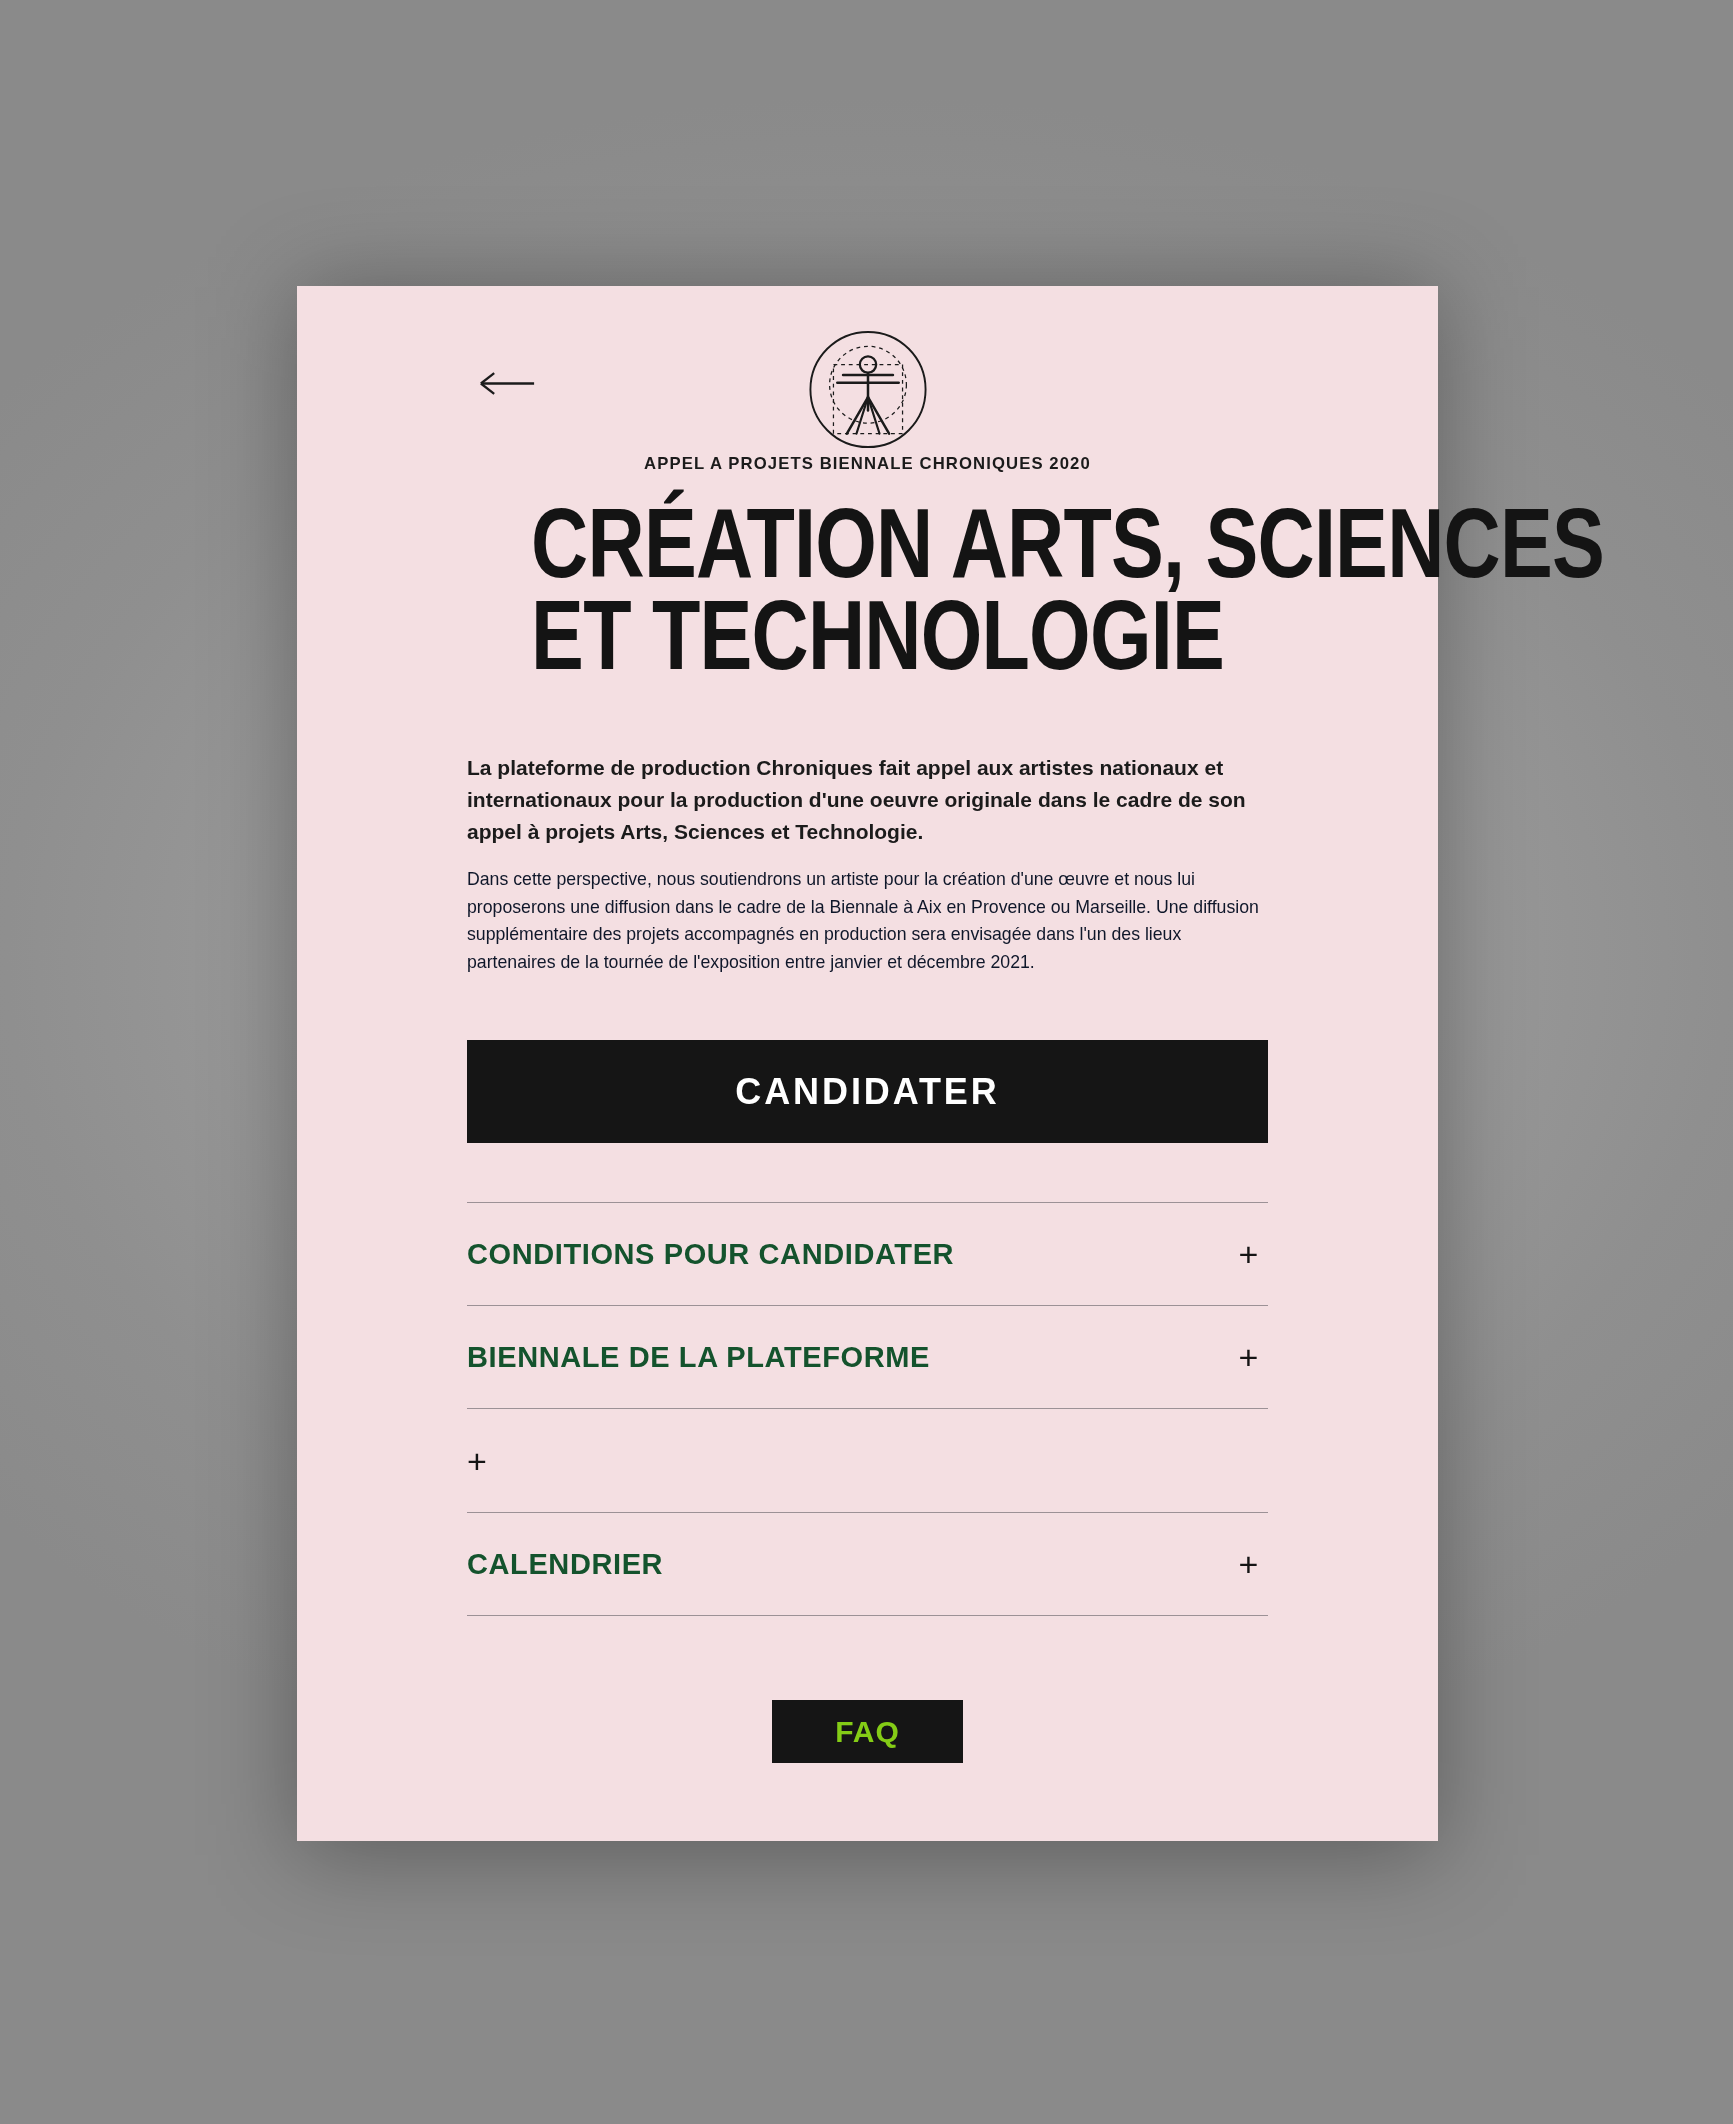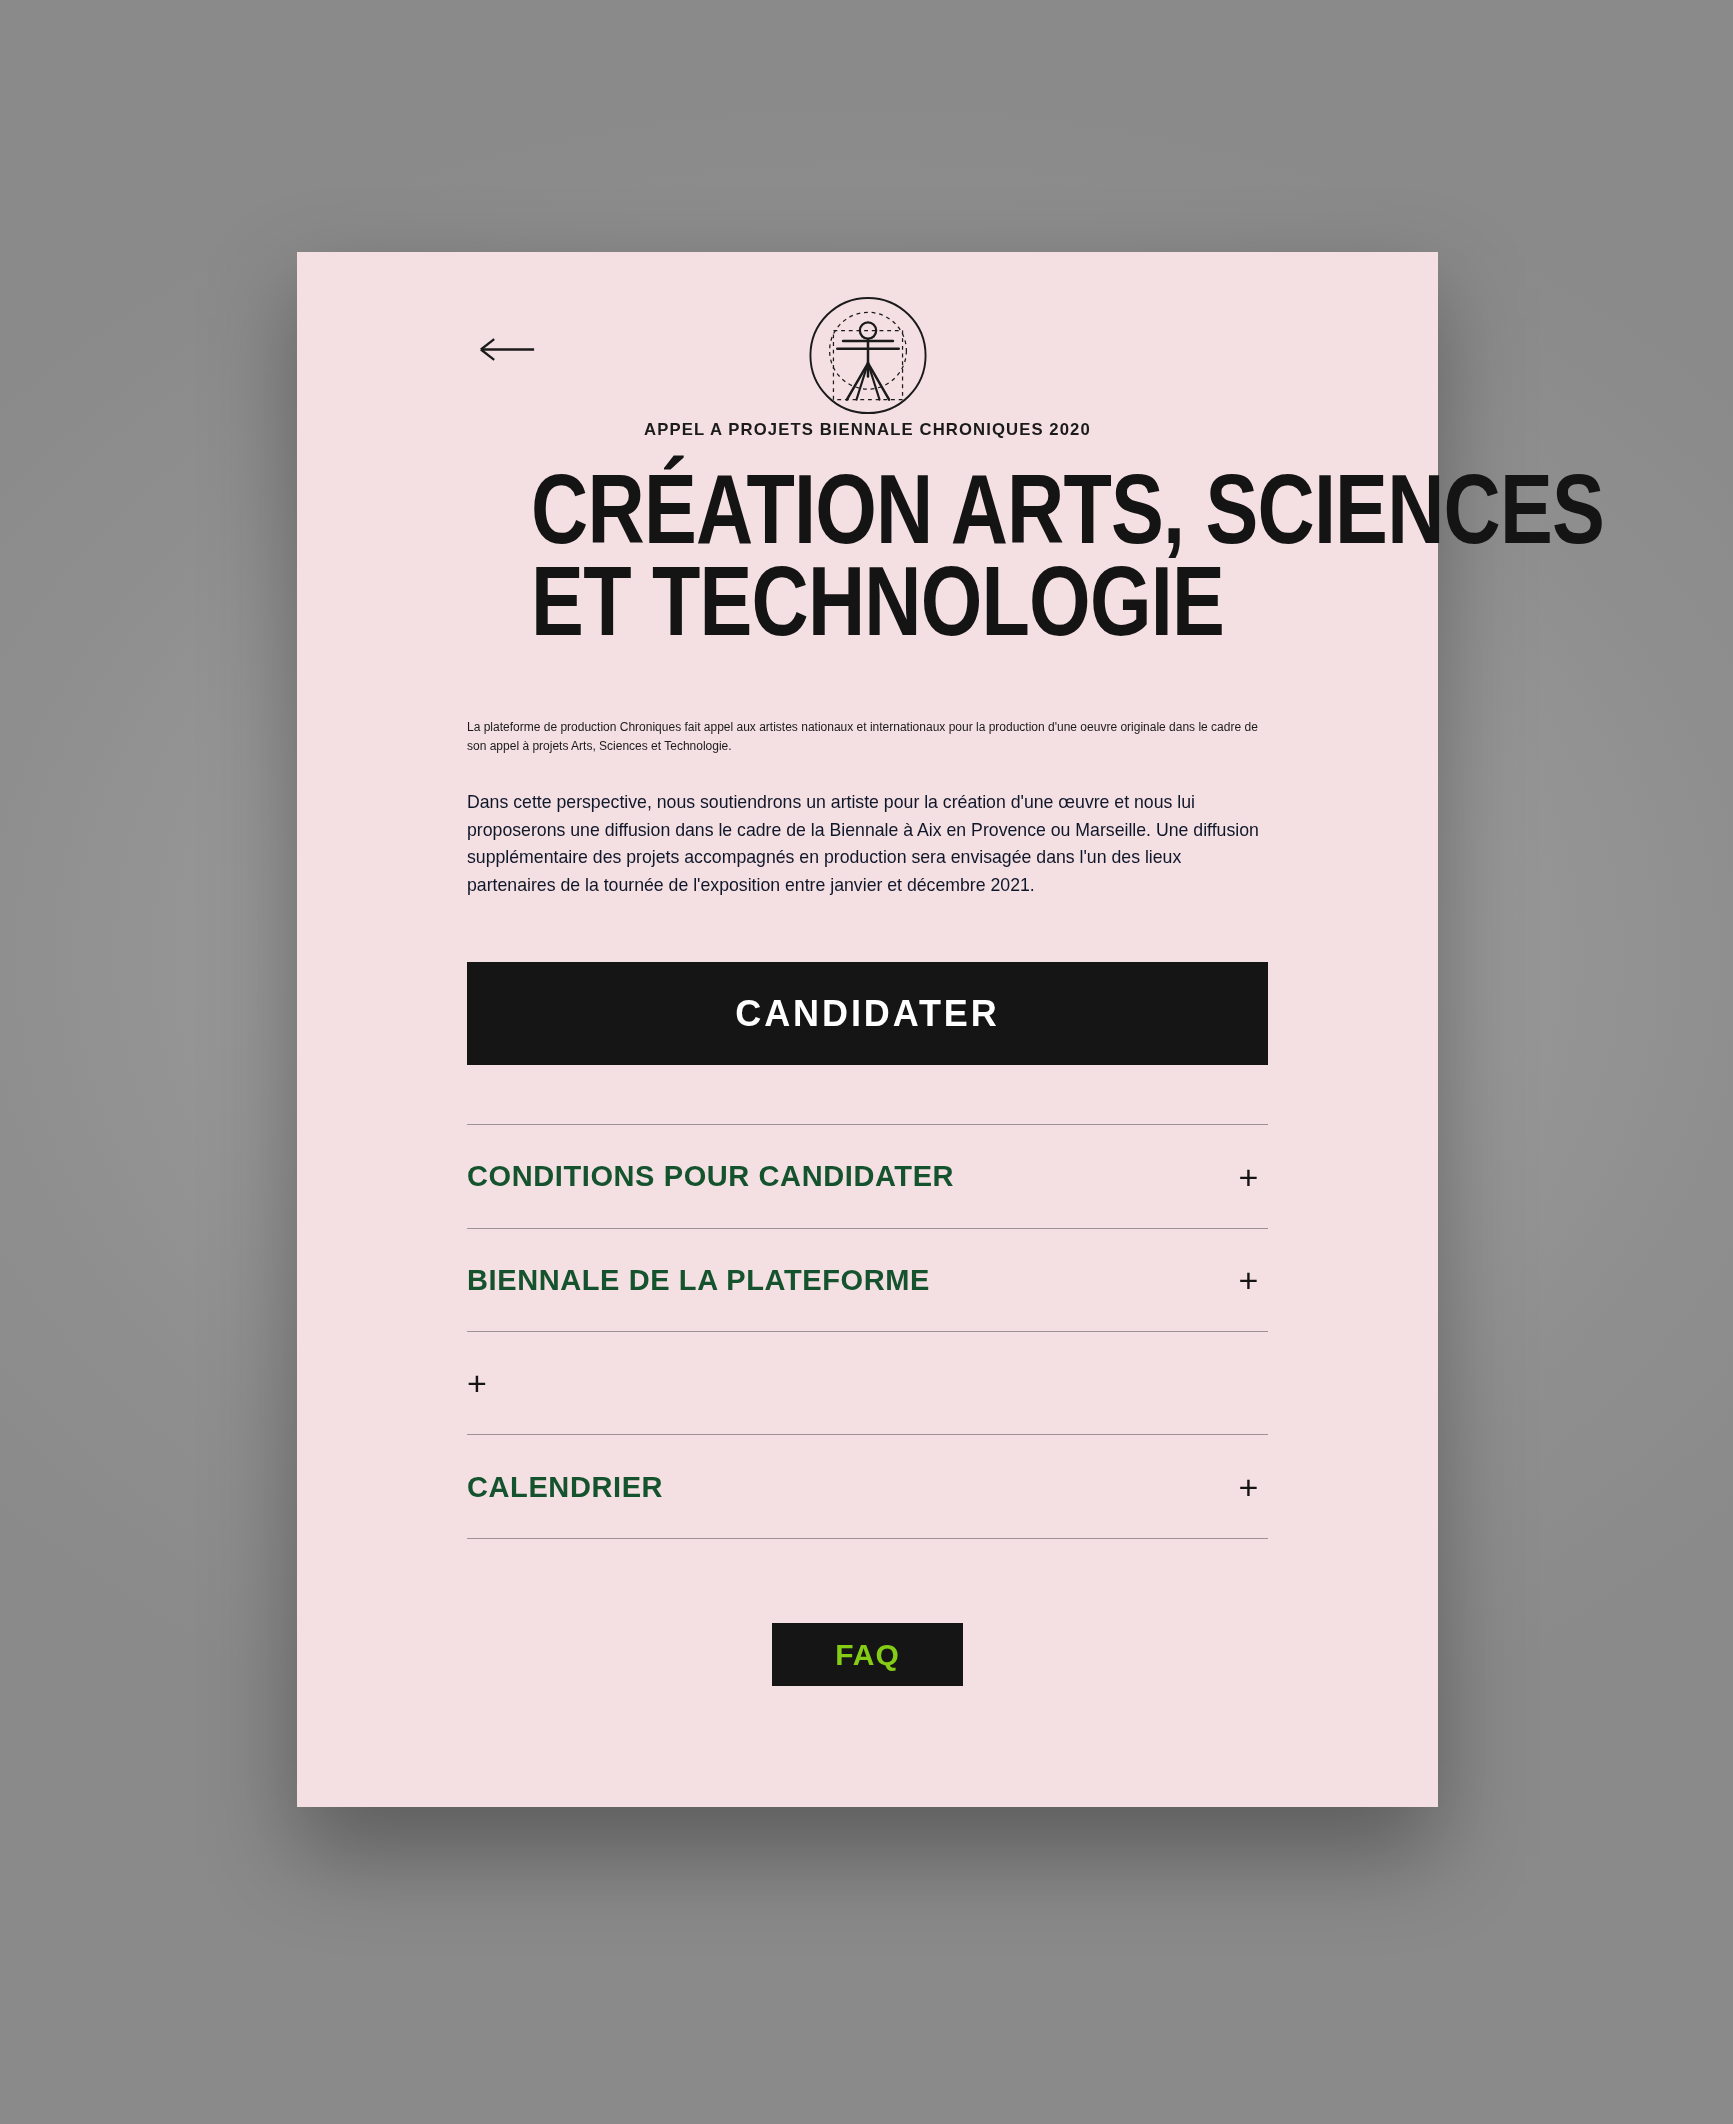--- a/index.html
+++ b/index.html
@@ -29,21 +29,21 @@
     top: 287px;
     width: 1142px;
     height: 1568px;
     background: rgba(0,0,0,0.32);
     filter: blur(46px);
   }
 
   .page {
     position: absolute;
     left: 297px;
-    top: 252px;
+    top: 286px;
     width: 1141px;
     height: 1555px;
     background: #f4dfe2;
     box-sizing: border-box;
   }
 
   
   .topbar {
     position: relative;
     height: 153px;
@@ -93,25 +93,25 @@
     transform-origin: center top;
   }
   .headline .line { display: block; white-space: nowrap; }
 
   .body-wrap {
     width: 801px;
     margin: 71px auto 0;
   }
 
   .lead {
-    font-size: 12px;
+    font-size: 21px;
     line-height: 1.52;
-    font-weight: 400;
+    font-weight: 700;
     color: #1b1b1b;
-    margin: 0 0 34px 0;
+    margin: 0 0 18px 0;
   }
 
   .para {
     font-size: 17.7px;
     line-height: 1.56;
     font-weight: 400;
     color: #0f172a;
     margin: 0;
   }
 

